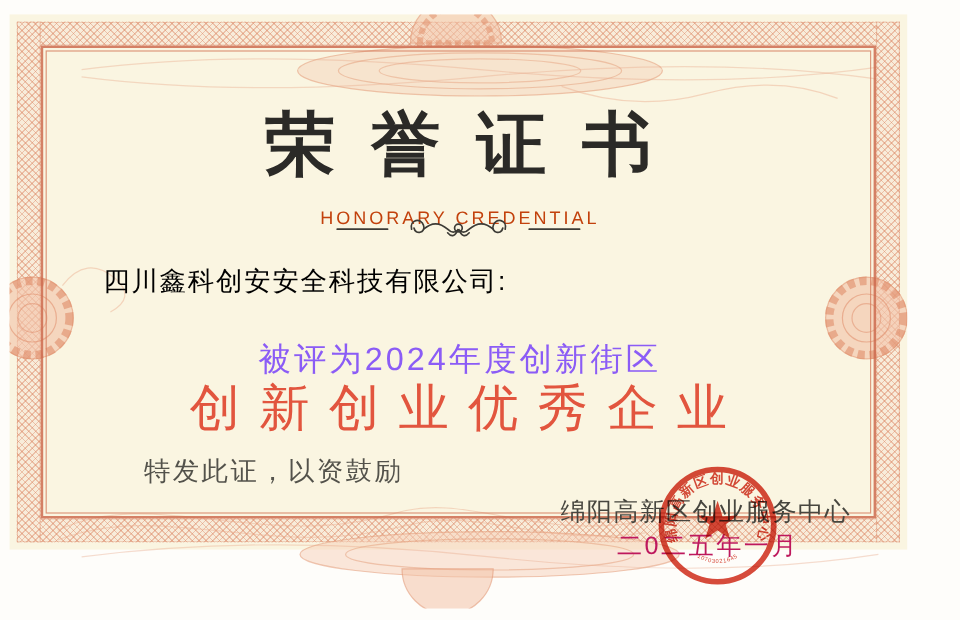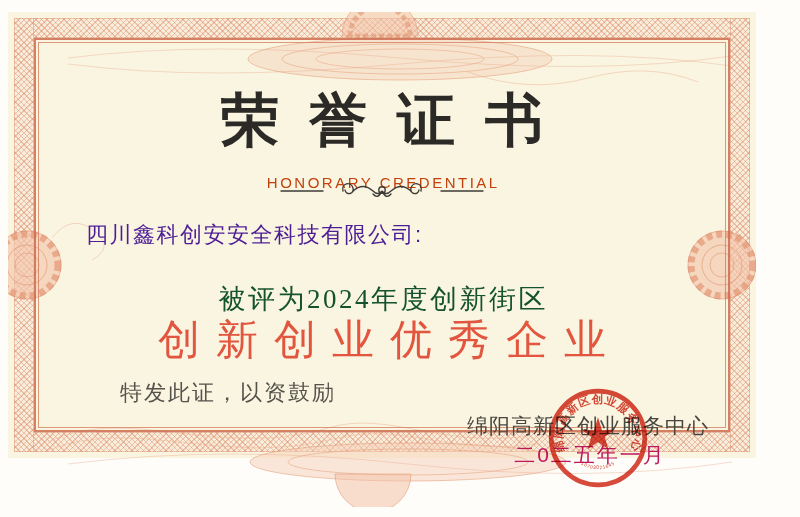--- a/index.html
+++ b/index.html
@@ -38,25 +38,25 @@
     left:0; right:0; top:70px; text-align:center;
     font-size:58px; font-weight:bold; color:#2b2a27;
     letter-spacing:30px; padding-left:30px;
   }
   .subtitle {
     left:0; right:0; top:134px; text-align:center;
     font-size:15px; font-weight:500; color:#c2410c; letter-spacing:2.5px; padding-left:2.5px;margin-top:28px;
   }
   .flourish { position:absolute; left:0; right:0; top:168px; text-align:center; }
   .recipient {
-    left:78px; top:208px; font-size:22px; color:#4c1d95; letter-spacing:1.5px;
+    left:78px; top:208px; font-size:22px; color:#000000; letter-spacing:1.5px;
   }
   .award-line1 {
     left:0; right:0; top:269px; text-align:center;
-    font-size:27px; color:#14532d; letter-spacing:2.5px; padding-left:2.5px;font-family:Liberation Serif, serif;
+    font-size:27px; color:#8b5cf6; letter-spacing:2.5px; padding-left:2.5px;
   }
   .award-line2 {
     left:0; right:0; top:300px; text-align:center;
     font-family:"DejaVu Serif", serif;
     font-size:42px; color:#e2553e; letter-spacing:16px; padding-left:16px;
   }
   .closing {
     left:112px; top:366px; font-size:22px; color:#53524b; letter-spacing:2px;
   }
   .issuer {

